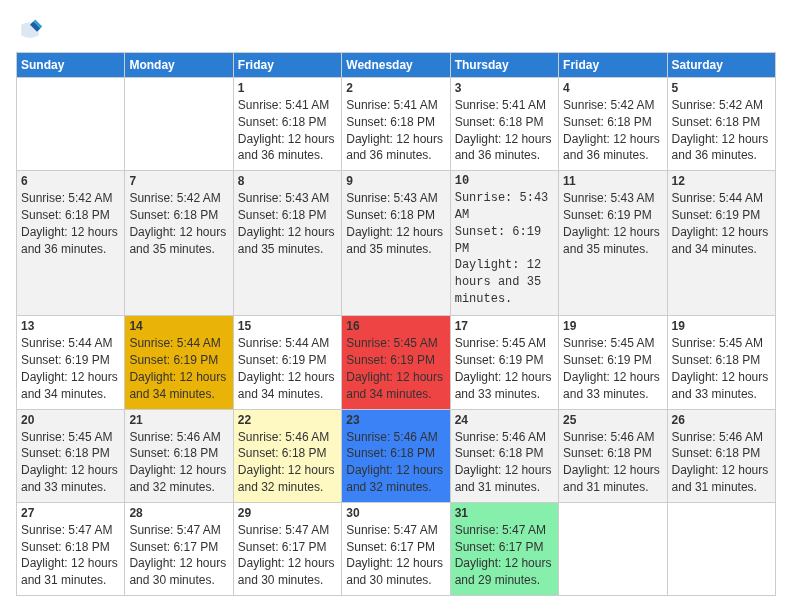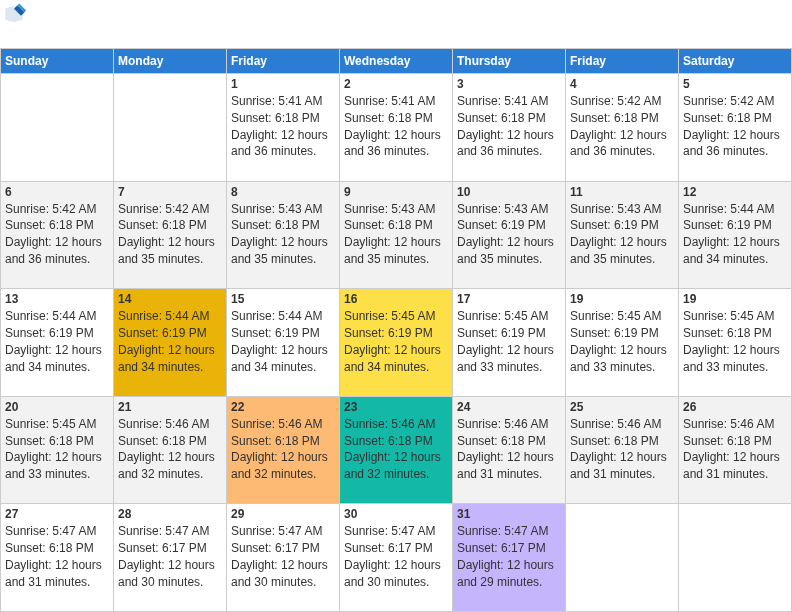--- a/index.html
+++ b/index.html
@@ -6,24 +6,23 @@
     body {
       width: 792px;
       height: 612px;
       font-family: Arial, sans-serif;
       background: #fff;
       overflow: hidden;
     }
     .page {
       width: 792px;
       height: 612px;
-      padding: 0;
+      padding: 16px;
       display: flex;
       flex-direction: column;
-      gap: 12px;
     }
     .header {
       display: flex;
       justify-content: space-between;
       align-items: flex-start;
       margin-bottom: 8px;
     }
     .logo {
       display: flex;
       align-items: center;
@@ -177,21 +176,21 @@
             <div class="day-info">Sunrise: 5:42 AM<br>Sunset: 6:18 PM<br>Daylight: 12 hours and 35 minutes.</div>
           </td>
           <td style="background-color: rgb(242, 242, 242);">
             <span class="day-number">8</span>
             <div class="day-info">Sunrise: 5:43 AM<br>Sunset: 6:18 PM<br>Daylight: 12 hours and 35 minutes.</div>
           </td>
           <td style="background-color: rgb(242, 242, 242);">
             <span class="day-number">9</span>
             <div class="day-info">Sunrise: 5:43 AM<br>Sunset: 6:18 PM<br>Daylight: 12 hours and 35 minutes.</div>
           </td>
-          <td style="background-color: rgb(242, 242, 242);">
+          <td style="background-color: rgb(242, 242, 242); font-family: Liberation Mono, monospace;">
             <span class="day-number">10</span>
             <div class="day-info">Sunrise: 5:43 AM<br>Sunset: 6:19 PM<br>Daylight: 12 hours and 35 minutes.</div>
           </td>
           <td style="background-color: rgb(242, 242, 242);">
             <span class="day-number">11</span>
             <div class="day-info">Sunrise: 5:43 AM<br>Sunset: 6:19 PM<br>Daylight: 12 hours and 35 minutes.</div>
           </td>
           <td style="background-color: rgb(242, 242, 242);">
             <span class="day-number">12</span>
             <div class="day-info">Sunrise: 5:44 AM<br>Sunset: 6:19 PM<br>Daylight: 12 hours and 34 minutes.</div>
@@ -203,21 +202,21 @@
             <div class="day-info">Sunrise: 5:44 AM<br>Sunset: 6:19 PM<br>Daylight: 12 hours and 34 minutes.</div>
           </td>
           <td style="background-color: #eab308;">
             <span class="day-number">14</span>
             <div class="day-info">Sunrise: 5:44 AM<br>Sunset: 6:19 PM<br>Daylight: 12 hours and 34 minutes.</div>
           </td>
           <td style="background-color: rgb(255, 255, 255);">
             <span class="day-number">15</span>
             <div class="day-info">Sunrise: 5:44 AM<br>Sunset: 6:19 PM<br>Daylight: 12 hours and 34 minutes.</div>
           </td>
-          <td style="background-color: #fde047;">
+          <td style="background-color: #ef4444;">
             <span class="day-number">16</span>
             <div class="day-info">Sunrise: 5:45 AM<br>Sunset: 6:19 PM<br>Daylight: 12 hours and 34 minutes.</div>
           </td>
           <td style="background-color: rgb(255, 255, 255);">
             <span class="day-number">17</span>
             <div class="day-info">Sunrise: 5:45 AM<br>Sunset: 6:19 PM<br>Daylight: 12 hours and 33 minutes.</div>
           </td>
           <td style="background-color: rgb(255, 255, 255);">
             <span class="day-number">19</span>
             <div class="day-info">Sunrise: 5:45 AM<br>Sunset: 6:19 PM<br>Daylight: 12 hours and 33 minutes.</div>
@@ -229,25 +228,25 @@
         </tr>
         <tr>
           <td style="background-color: rgb(242, 242, 242);">
             <span class="day-number">20</span>
             <div class="day-info">Sunrise: 5:45 AM<br>Sunset: 6:18 PM<br>Daylight: 12 hours and 33 minutes.</div>
           </td>
           <td style="background-color: rgb(242, 242, 242);">
             <span class="day-number">21</span>
             <div class="day-info">Sunrise: 5:46 AM<br>Sunset: 6:18 PM<br>Daylight: 12 hours and 32 minutes.</div>
           </td>
-          <td style="background-color: #fdba74;">
+          <td style="background-color: #fef9c3;">
             <span class="day-number">22</span>
             <div class="day-info">Sunrise: 5:46 AM<br>Sunset: 6:18 PM<br>Daylight: 12 hours and 32 minutes.</div>
           </td>
-          <td style="background-color: #14b8a6;">
+          <td style="background-color: #3b82f6;">
             <span class="day-number">23</span>
             <div class="day-info">Sunrise: 5:46 AM<br>Sunset: 6:18 PM<br>Daylight: 12 hours and 32 minutes.</div>
           </td>
           <td style="background-color: rgb(242, 242, 242);">
             <span class="day-number">24</span>
             <div class="day-info">Sunrise: 5:46 AM<br>Sunset: 6:18 PM<br>Daylight: 12 hours and 31 minutes.</div>
           </td>
           <td style="background-color: rgb(242, 242, 242);">
             <span class="day-number">25</span>
             <div class="day-info">Sunrise: 5:46 AM<br>Sunset: 6:18 PM<br>Daylight: 12 hours and 31 minutes.</div>
@@ -267,21 +266,21 @@
             <div class="day-info">Sunrise: 5:47 AM<br>Sunset: 6:17 PM<br>Daylight: 12 hours and 30 minutes.</div>
           </td>
           <td style="background-color: rgb(255, 255, 255); margin-left: 12px;">
             <span class="day-number">29</span>
             <div class="day-info">Sunrise: 5:47 AM<br>Sunset: 6:17 PM<br>Daylight: 12 hours and 30 minutes.</div>
           </td>
           <td style="background-color: rgb(255, 255, 255);">
             <span class="day-number">30</span>
             <div class="day-info">Sunrise: 5:47 AM<br>Sunset: 6:17 PM<br>Daylight: 12 hours and 30 minutes.</div>
           </td>
-          <td style="background-color: #c4b5fd;">
+          <td style="background-color: #86efac;">
             <span class="day-number">31</span>
             <div class="day-info">Sunrise: 5:47 AM<br>Sunset: 6:17 PM<br>Daylight: 12 hours and 29 minutes.</div>
           </td>
           <td class="empty-cell"></td>
           <td class="empty-cell"></td>
         </tr>
       </tbody>
   </table>
 </div>
 

